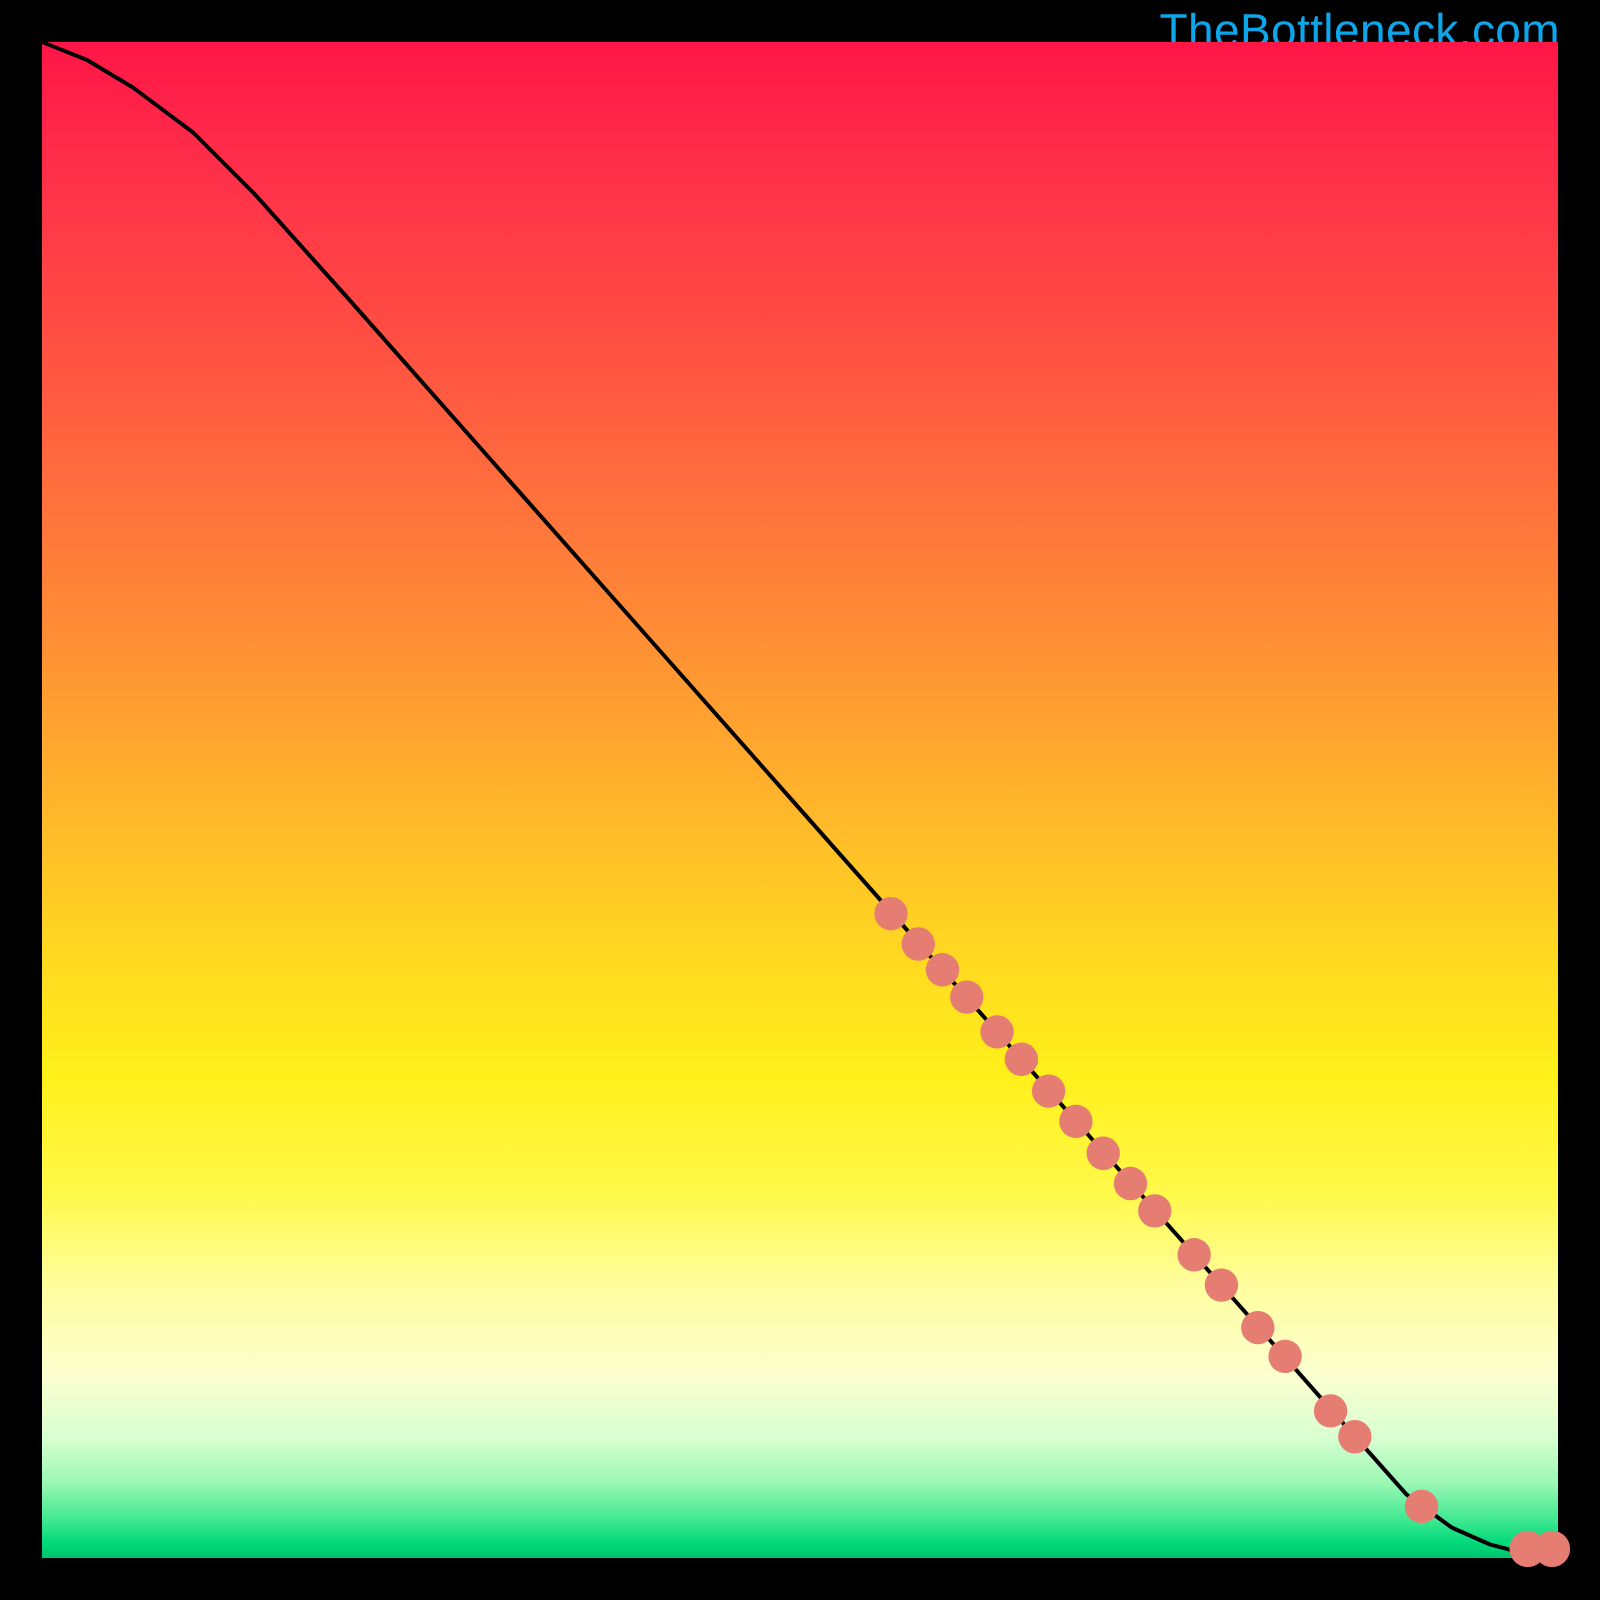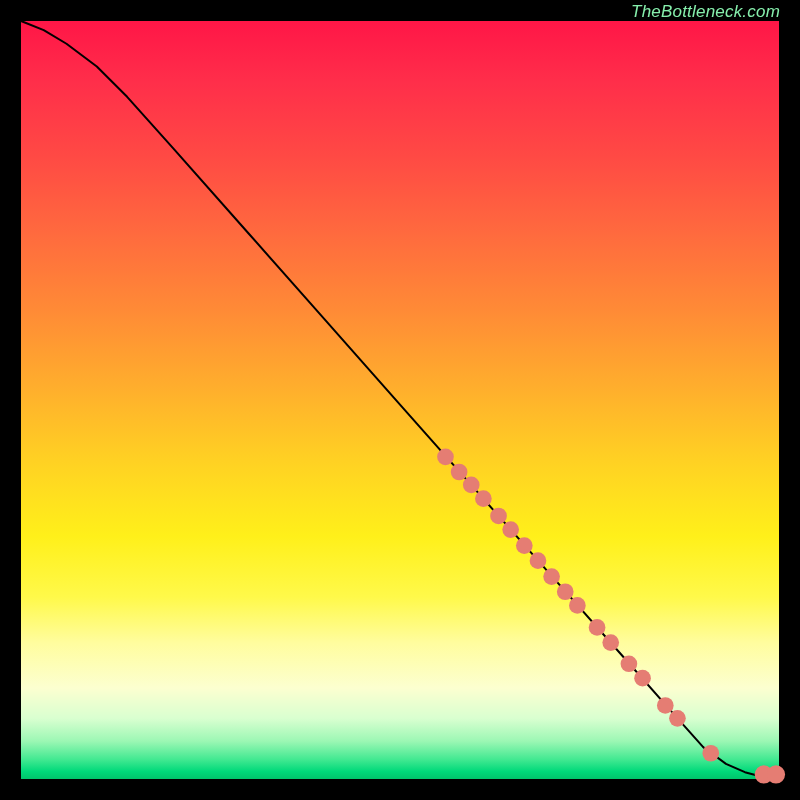--- a/index.html
+++ b/index.html
@@ -49,25 +49,24 @@
     left: 0;
     top: 0;
     width: 758px;
     height: 758px;
     overflow: visible;
   }
   .attribution {
     position: absolute;
     top: 2px;
     right: 20px;
-    color: #86efac;
-    font-size: 17px;
+    color: #0ea5e9;
+    font-size: 23px;
     letter-spacing: 0.2px;
     user-select: none;
-    font-style: italic;
   }
 </style>
 </head>
 <body>
 
 <div class="stage">
 
   <div class="attribution">TheBottleneck.com</div>
 
   <div class="plot-area">

